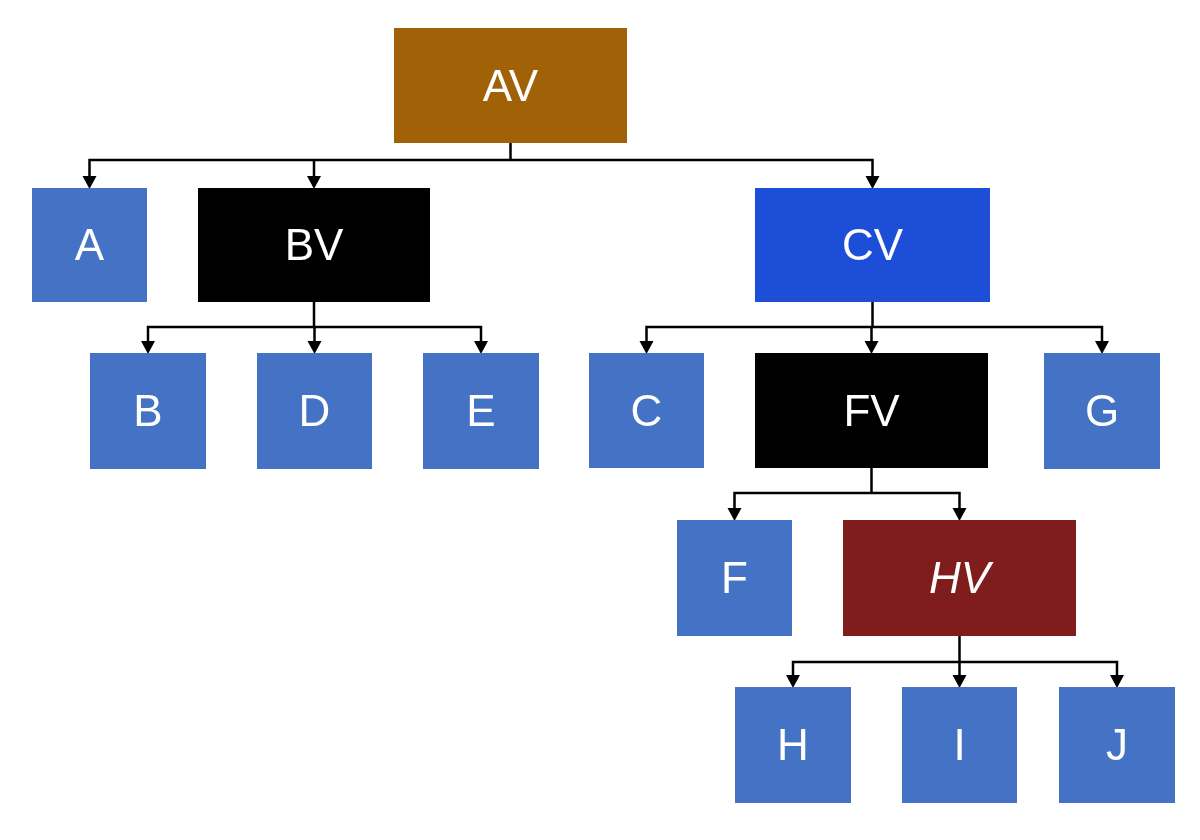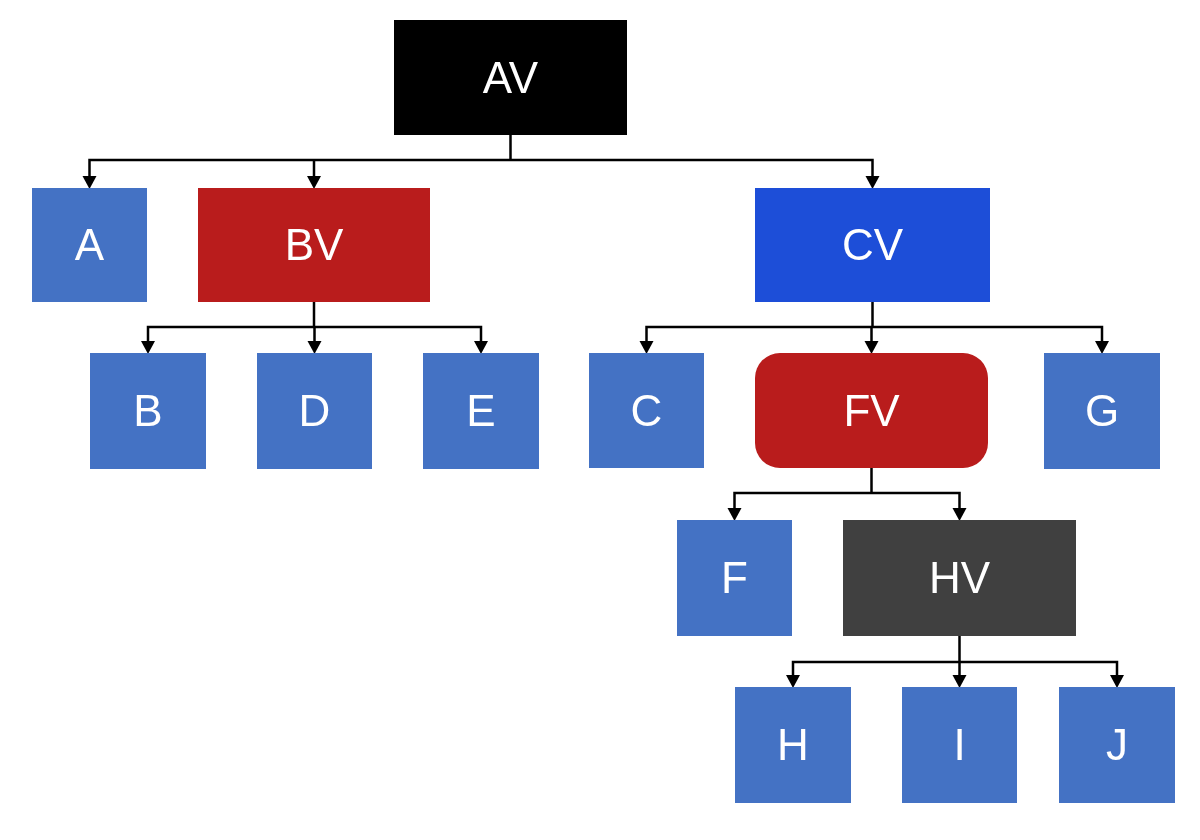--- a/index.html
+++ b/index.html
@@ -51,29 +51,29 @@
       <path d="M 872.5 302 L 872.5 327 M 646.5 327 L 1102 327 M 646.5 327 L 646.5 343 M 871.5 327 L 871.5 343 M 1102 327 L 1102 343" fill="none" stroke="#000000" stroke-width="2.5" stroke-linecap="square"></path>
       <polygon points="734.5,521 727.5,508 741.5,508" fill="#000000"></polygon>
       <polygon points="959.5,521 952.5,508 966.5,508" fill="#000000"></polygon>
       <path d="M 871.5 468 L 871.5 493 M 734.5 493 L 959.5 493 M 734.5 493 L 734.5 510 M 959.5 493 L 959.5 510" fill="none" stroke="#000000" stroke-width="2.5" stroke-linecap="square"></path>
       <polygon points="793,688 786,675 800,675" fill="#000000"></polygon>
       <polygon points="959.5,688 952.5,675 966.5,675" fill="#000000"></polygon>
       <polygon points="1117,688 1110,675 1124,675" fill="#000000"></polygon>
       <path d="M 959.5 636 L 959.5 662 M 793 662 L 1117 662 M 793 662 L 793 677 M 959.5 662 L 959.5 677 M 1117 662 L 1117 677" fill="none" stroke="#000000" stroke-width="2.5" stroke-linecap="square"></path>
     </svg>
   <div id="nodes-layer">
-      <div class="node" style="left: 394px; top: 20px; width: 233px; height: 115px; background: #000000; color: rgb(255, 255, 255);">AV</div>
+      <div class="node" style="left: 394px; top: 28px; width: 233px; height: 115px; background: #a16207; color: rgb(255, 255, 255);">AV</div>
       <div class="node" style="left: 32px; top: 188px; width: 115px; height: 114px; background: rgb(68, 114, 196); color: rgb(255, 255, 255);">A</div>
-      <div class="node" style="left: 198px; top: 188px; width: 232px; height: 114px; background: #b91c1c; color: rgb(255, 255, 255);">BV</div>
+      <div class="node" style="left: 198px; top: 188px; width: 232px; height: 114px; background: #000000; color: rgb(255, 255, 255);">BV</div>
       <div class="node" style="left: 755px; top: 188px; width: 235px; height: 114px; background: #1d4ed8; color: rgb(255, 255, 255);">CV</div>
       <div class="node" style="left: 90px; top: 353px; width: 116px; height: 116px; background: rgb(68, 114, 196); color: rgb(255, 255, 255);">B</div>
       <div class="node" style="left: 257px; top: 353px; width: 115px; height: 116px; background: rgb(68, 114, 196); color: rgb(255, 255, 255);">D</div>
       <div class="node" style="left: 423px; top: 353px; width: 116px; height: 116px; background: rgb(68, 114, 196); color: rgb(255, 255, 255);">E</div>
       <div class="node" style="left: 589px; top: 353px; width: 115px; height: 115px; background: rgb(68, 114, 196); color: rgb(255, 255, 255);">C</div>
-      <div class="node" style="left: 755px; top: 353px; width: 233px; height: 115px; background: #b91c1c; color: rgb(255, 255, 255); border-radius: 25px;">FV</div>
+      <div class="node" style="left: 755px; top: 353px; width: 233px; height: 115px; background: #000000; color: rgb(255, 255, 255);">FV</div>
       <div class="node" style="left: 1044px; top: 353px; width: 116px; height: 116px; background: rgb(68, 114, 196); color: rgb(255, 255, 255);">G</div>
       <div class="node" style="left: 677px; top: 520px; width: 115px; height: 116px; background: rgb(68, 114, 196); color: rgb(255, 255, 255);">F</div>
-      <div class="node" style="left: 843px; top: 520px; width: 233px; height: 116px; background: #404040; color: rgb(255, 255, 255);">HV</div>
+      <div class="node" style="left: 843px; top: 520px; width: 233px; height: 116px; background: #7f1d1d; color: rgb(255, 255, 255); font-style: italic;">HV</div>
       <div class="node" style="left: 735px; top: 687px; width: 116px; height: 116px; background: rgb(68, 114, 196); color: rgb(255, 255, 255);">H</div>
       <div class="node" style="left: 902px; top: 687px; width: 115px; height: 116px; background: rgb(68, 114, 196); color: rgb(255, 255, 255);">I</div>
       <div class="node" style="left: 1059px; top: 687px; width: 116px; height: 116px; background: rgb(68, 114, 196); color: rgb(255, 255, 255);">J</div>
     </div>
 </div>
 
 </body></html>

